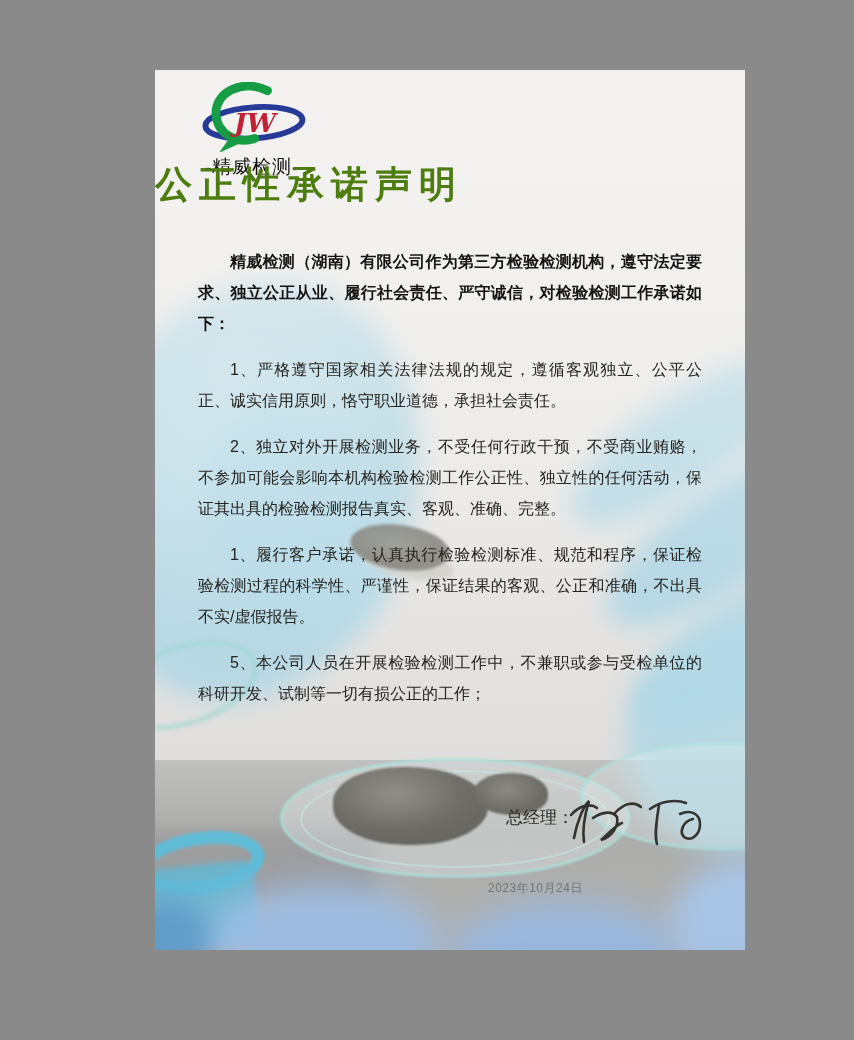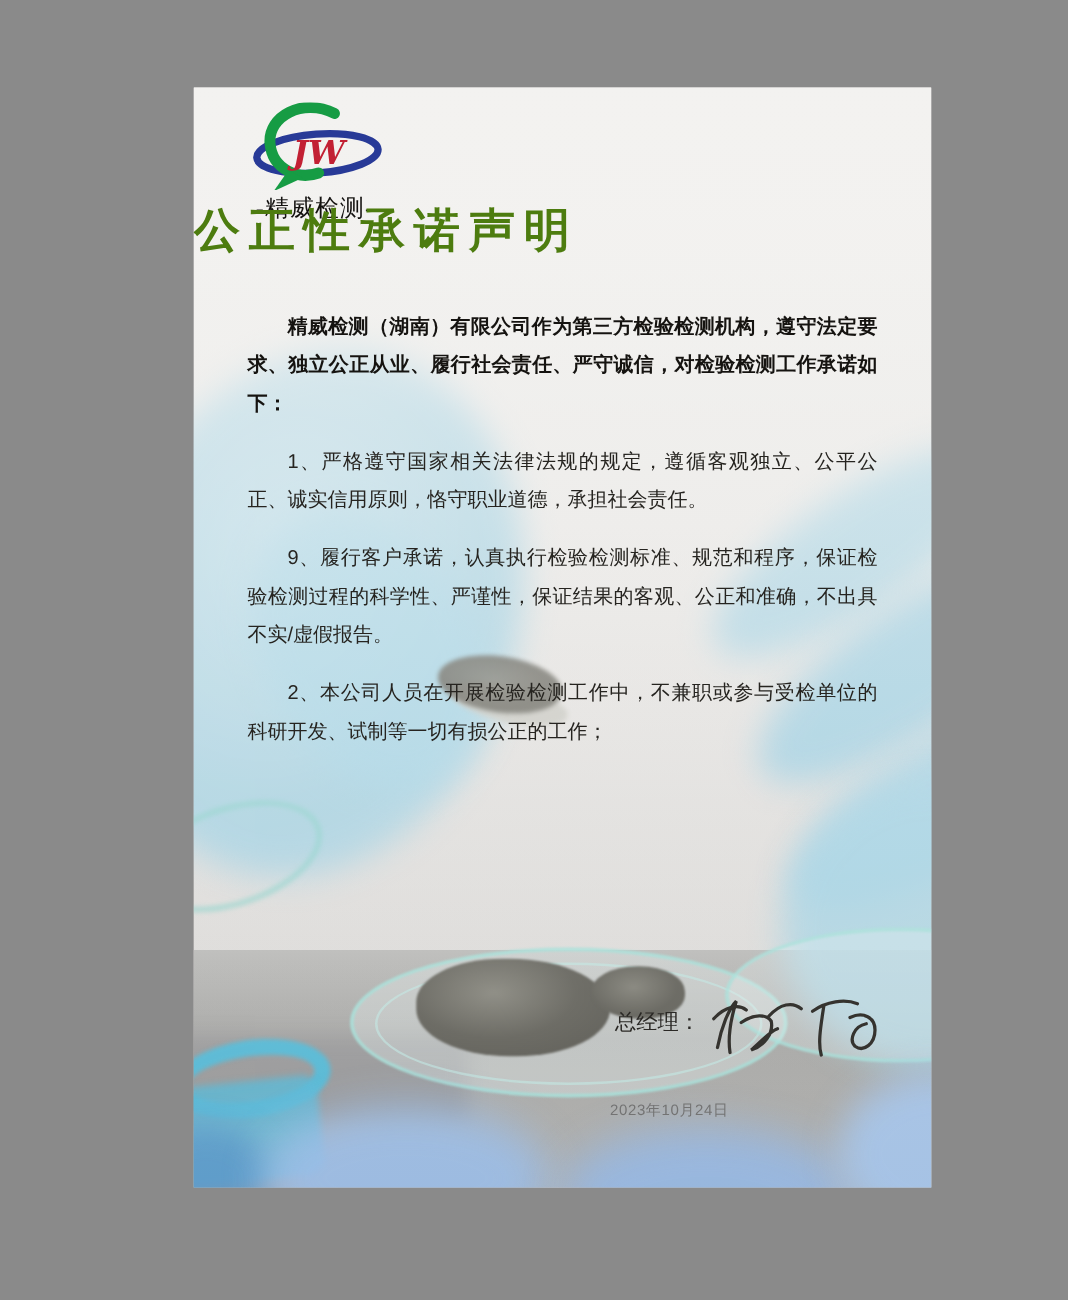--- a/index.html
+++ b/index.html
@@ -83,21 +83,21 @@
     font-family:Liberation Mono, monospace;
     font-size:37px; font-weight:bold; color:#4d7c0f; letter-spacing:7px; white-space:nowrap;
   }
   .body-text {
     position:absolute; left:28px; top:161px; width:534px;
     font-size:16px; line-height:31px; color:#262420; text-align:justify;
   }
   .body-text p { text-indent:2em; margin:15px; }
   .intro-par { font-weight:bold; color:#151310; }
   .sign-row { position:absolute; left:333px; top:722px; width:240px; height:70px; }
-  .sign-label { position:absolute; left:4px; top:14px; font-size:17px; color:#2a2825; }
+  .sign-label { position:absolute; left:18px; top:14px; font-size:17px; color:#2a2825; }
   .sign-svg { position:absolute; left:74px; top:0; width:150px; height:62px; }
   .doc-date { position:absolute; left:333px; top:810px; font-size:12px; color:#737373; letter-spacing:.5px; }
 </style>
 </head>
 <body>
 
 <div class="canvas">
   <div class="paper">
 
     <div class="photo">
@@ -138,22 +138,23 @@
           <text x="63" y="51" font-size="27" font-style="italic" font-weight="bold" fill="#c22033" font-family="'DejaVu Serif', serif" text-anchor="middle">JW</text>
         </svg>
         <div class="brand-name">-精威检测-</div>
       </div>
 
       <div class="doc-title">公正性承诺声明</div>
 
       <div class="body-text">
         <p class="intro-par">精威检测（湖南）有限公司作为第三方检验检测机构，遵守法定要求、独立公正从业、履行社会责任、严守诚信，对检验检测工作承诺如下：</p>
         <p>1、严格遵守国家相关法律法规的规定，遵循客观独立、公平公正、诚实信用原则，恪守职业道德，承担社会责任。</p>
-        <p>9、履行客户承诺，认真执行检验检测标准、规范和程序，保证检验检测过程的科学性、严谨性，保证结果的客观、公正和准确，不出具不实/虚假报告。</p>
-        <p>2、本公司人员在开展检验检测工作中，不兼职或参与受检单位的科研开发、试制等一切有损公正的工作；</p>
+        <p>2、独立对外开展检测业务，不受任何行政干预，不受商业贿赂，不参加可能会影响本机构检验检测工作公正性、独立性的任何活动，保证其出具的检验检测报告真实、客观、准确、完整。</p>
+        <p>1、履行客户承诺，认真执行检验检测标准、规范和程序，保证检验检测过程的科学性、严谨性，保证结果的客观、公正和准确，不出具不实/虚假报告。</p>
+        <p>5、本公司人员在开展检验检测工作中，不兼职或参与受检单位的科研开发、试制等一切有损公正的工作；</p>
       </div>
 
       <div class="sign-row">
         <span class="sign-label">总经理：</span>
         <svg class="sign-svg" viewBox="0 0 150 62">
           <g fill="none" stroke="#35332f" stroke-width="2.6" stroke-linecap="round">
             <path d="M12 46 C15 30 21 15 27 9 C23 22 20 37 22 50"></path>
             <path d="M9 23 C18 13 29 11 35 16"></path>
             <path d="M31 26 C41 19 51 19 55 25 C57 35 49 45 39 48 C47 41 54 33 60 31"></path>
             <path d="M53 21 C62 11 72 9 79 15"></path>

